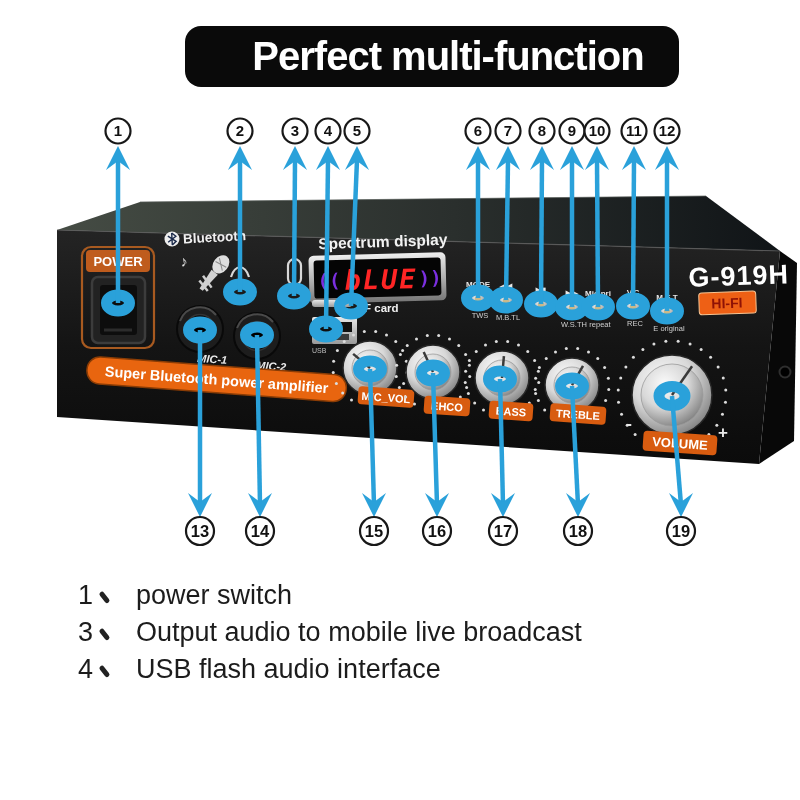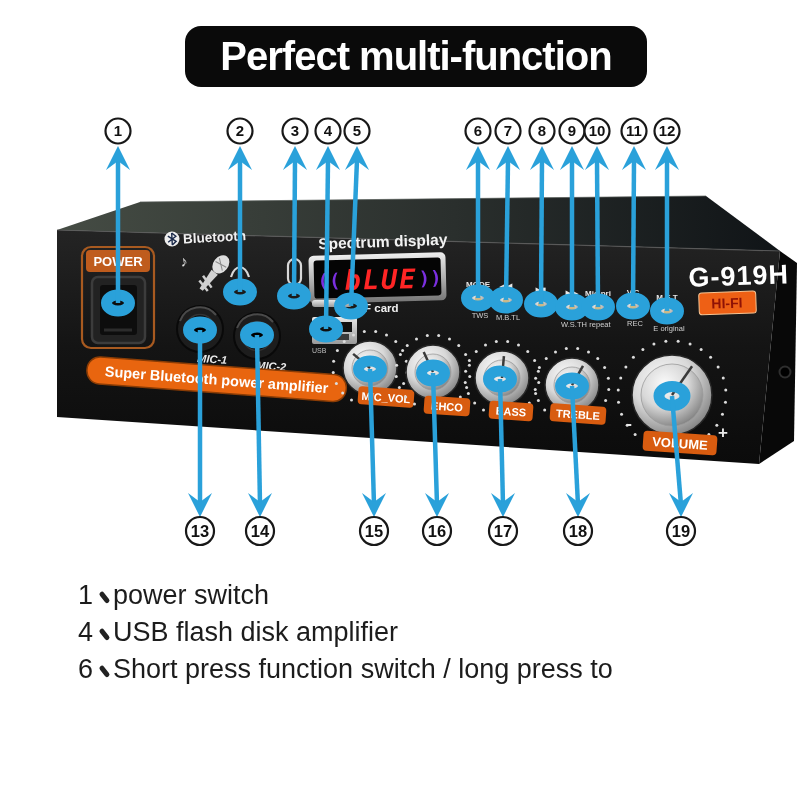--- a/index.html
+++ b/index.html
@@ -1,28 +1,28 @@
 <!DOCTYPE html>
 <html><head>
 <meta charset="utf-8">
 <style>
   html,body{margin:0;padding:0;background:#fff;}
   .stage{position:relative;width:800px;height:800px;background:#ffffff;overflow:hidden;
          font-family:"Liberation Sans",sans-serif;}
   .banner{position:absolute;left:185px;top:26px;width:462px;height:61px;background:#0a0a0a;
-          border-radius:16px;display:flex;align-items:center;justify-content:center;z-index:3;}
+          border-radius:16px;display:flex;align-items:center;justify-content:center;z-index:3;padding-left:32px;}
   .banner span{color:#ffffff;font-size:40px;font-weight:700;letter-spacing:-1px;}
   #scene{position:absolute;left:0;top:0;z-index:2;}
   .legend{position:absolute;left:78px;top:581px;z-index:3;color:#1c1c1c;}
   .legend-row{height:28px;margin-bottom:9px;font-size:27px;line-height:28px;white-space:nowrap;}
   .legend-num{display:inline-block;width:20px;}
   .cjk-comma{display:inline-block;width:15px;height:20px;position:relative;}
   .cjk-comma::after{content:'';position:absolute;left:4px;bottom:0px;width:4.5px;height:13px;
                     background:#222;border-radius:5px;transform:rotate(-38deg);}
-  .legend-txt{}
+  .legend-txt{margin-left:23px;}
   svg text{font-family:"Liberation Sans",sans-serif;}
   .led{font-family:"DejaVu Sans Mono",monospace;}
 </style>
 </head>
 <body>
 
 <div class="stage">
 
   <div class="banner">
     <span>Perfect multi-function</span>
@@ -468,16 +468,16 @@
         <polygon points="681,517 669,493 681,502 693,493" fill="#2aa1da"></polygon>
         <g>
           <circle cx="681" cy="531" r="14" fill="#fff" stroke="#181818" stroke-width="2.2"></circle>
           <text x="681" y="536.88" text-anchor="middle" font-size="16.5" font-weight="bold" fill="#111">19</text>
         </g>
       </g>
   </svg>
 
   <div class="legend">
     <div class="legend-row"><span class="legend-num">1</span><span class="cjk-comma"></span><span class="legend-txt">power switch</span></div>
-    <div class="legend-row"><span class="legend-num">4</span><span class="cjk-comma"></span><span class="legend-txt">USB flash disk amplifier</span></div>
-    <div class="legend-row"><span class="legend-num">6</span><span class="cjk-comma"></span><span class="legend-txt">Short press function switch / long press to</span></div>
+    <div class="legend-row"><span class="legend-num">3</span><span class="cjk-comma"></span><span class="legend-txt">Output audio to mobile live broadcast</span></div>
+    <div class="legend-row"><span class="legend-num">4</span><span class="cjk-comma"></span><span class="legend-txt">USB flash audio interface</span></div>
   </div>
 </div>
 
 </body></html>

